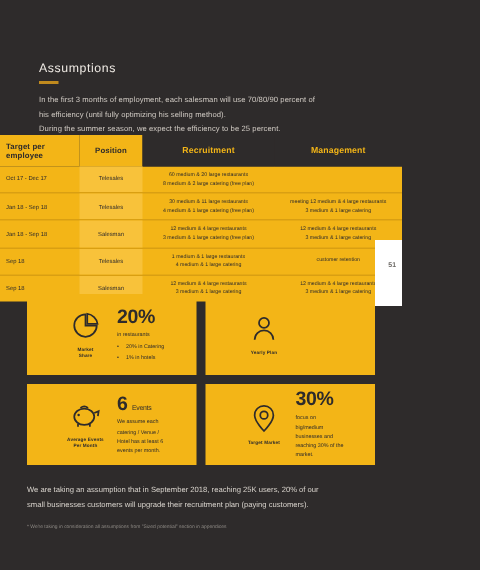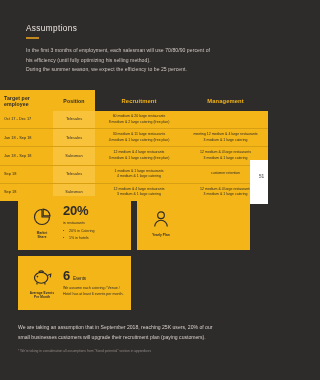--- a/index.html
+++ b/index.html
@@ -9,21 +9,21 @@
     font-family: "Liberation Sans", sans-serif;
     overflow: hidden;
   }
   .slide {
     position: relative;
     width: 268px; height: 380px;
     background: #2e2b2b;
   }
 
   
-  .assump { position: absolute; left: 26px; top: 24px; width: 220px; }
+  .assump { position: absolute; left: 26px; top: 41px; width: 220px; }
   .assump-title {
     color: #efeae4; font-size: 8.2px; letter-spacing: .4px; font-weight: 400;
   }
   .assump-rule {
     width: 13px; height: 1.6px; background: #c08a1e; margin: 4px 0 7px 0;
   }
   .assump-body { color: #cfc9c2; font-size: 5.1px; line-height: 1.95; letter-spacing: .05px; }
 
   
   .table-wrap { position: absolute; left: 0; top: 90px; width: 268px; }
@@ -67,21 +67,21 @@
   .page-num {
     position: absolute; right: 4px; top: 174px;
     color: #6d6a66; font-size: 4.6px; font-weight: 700;
   }
 
   
   .cards { position: absolute; left: 18px; top: 196px; width: 232px; }
   .card-row { display: flex; gap: 6px; margin-bottom: 6px; }
   .card {
     width: 113px; height: 54px; background: #f3b517;
-    display: flex; align-items: center; padding: 5px 6px;
+    display: flex; align-items: center; padding: 5px 21px;
   }
   .card-ic {
     width: 36px; flex: 0 0 36px;
     display: flex; flex-direction: column; align-items: center; justify-content: center;
   }
   .card-ic svg { display: block; }
   .ic-cap {
     margin-top: 4px; font-size: 3.1px; font-weight: 700; color: #2e2b2b;
     text-align: center; line-height: 1.35; letter-spacing: .1px;
   }
@@ -276,20 +276,35 @@
           </div>
         </div>
         <div class="card-txt">
           <div class="big">
             <span>6</span><span class="big-unit">Events</span>
           </div>
           <div class="sub">We assume each catering / Venue / Hotel has at least 6 events per month.</div>
         </div>
       </div>
 
+      <div class="card">
+        <div class="card-ic">
+          <svg width="20" height="20" viewBox="0 0 24 24">
+            <path d="M12 22 C12 22 19.5 14.5 19.5 9.3 A7.5 7.5 0 0 0 4.5 9.3 C4.5 14.5 12 22 12 22 Z" fill="none" stroke="#2e2b2b" stroke-width="1.4"></path>
+            <circle cx="12" cy="9.3" r="3" fill="none" stroke="#2e2b2b" stroke-width="1.4"></circle>
+          </svg>
+          <div class="ic-cap">
+            <div>Target Market</div>
+          </div>
+        </div>
+        <div class="card-txt">
+          <div class="big">30%</div>
+          <div class="sub">focus on big/medium businesses and reaching 30% of the market.</div>
+        </div>
+      </div>
 
     </div>
   </div>
 
   <div class="footer">
     <div class="footer-main">We are taking an assumption that in September 2018, reaching 25K users, 20% of our</div>
     <div class="footer-main">small businesses customers will upgrade their recruitment plan (paying customers).</div>
     <div class="footer-note">* We're taking in consideration all assumptions from "Sized potential" section in appendices</div>
   </div>
 

